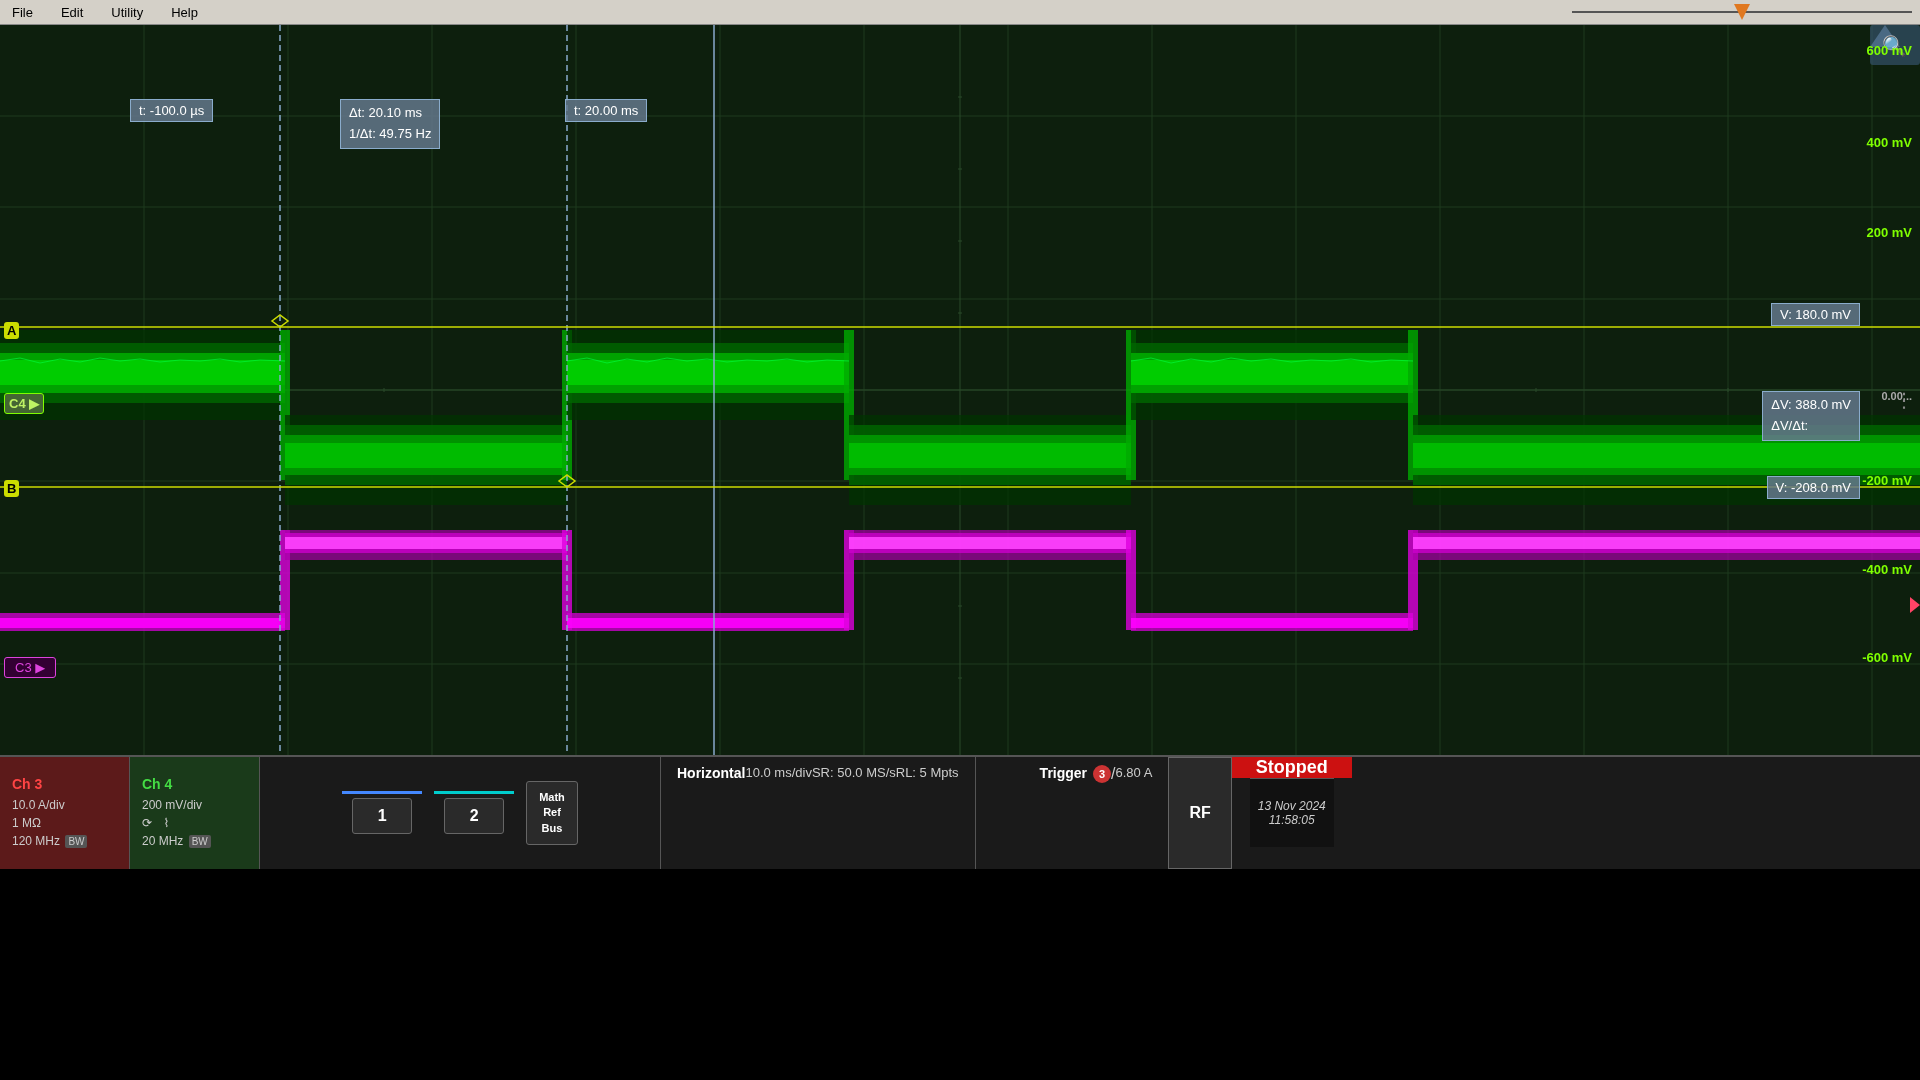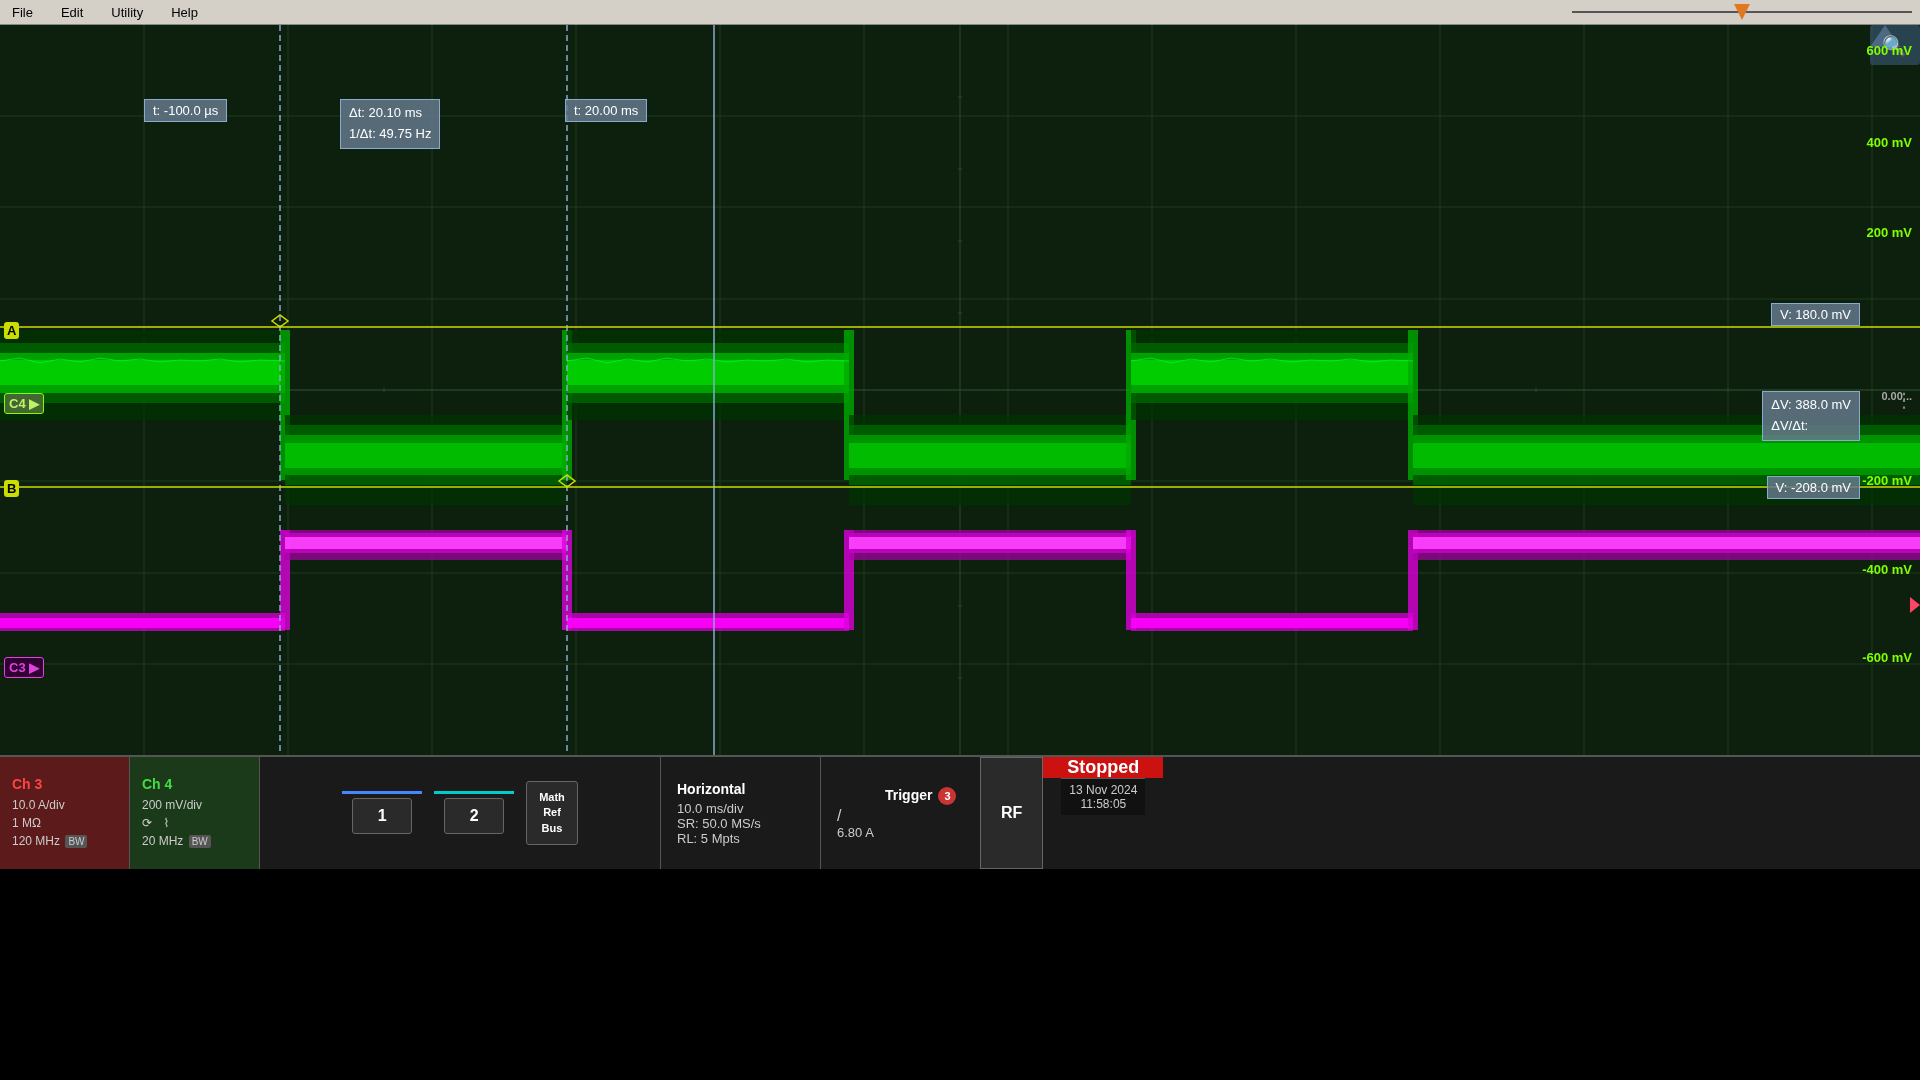--- a/index.html
+++ b/index.html
@@ -193,21 +193,21 @@
       flex-direction: column;
       align-items: center;
       justify-content: center;
     }
 
     
     .info-panel {
       padding: 8px 16px;
       border-left: 1px solid #555;
       display: flex;
-      flex-direction: column;
+      flex-direction: row;
       justify-content: center;
       min-width: 160px;
     }
 
     .info-title {
       font-size: 14px;
       font-weight: bold;
       color: #fff;
       margin-bottom: 4px;
     }
@@ -443,23 +443,23 @@
   <div class="volt-label" style="top: 448px;">-200 mV</div>
   <div class="volt-label" style="top: 537px;">-400 mV</div>
   <div class="volt-label" style="top: 625px;">-600 mV</div>
 
   <div class="ch-marker" style="top: 297px; color: #000; background: #ccdd00; left: 4px;">A</div>
 
   <div class="ch-marker" style="top: 455px; color: #000; background: #ccdd00; left: 4px;">B</div>
 
   <div style="position:absolute; left:4px; top: 368px; background:#446633; color:#bef264; font-size:13px; font-weight:bold; padding:2px 4px; border-radius:3px; border:1px solid #7fff00;">C4 ▶</div>
 
-  <div style="position:absolute; left:4px; top: 632px; background:#330033; color:#dd44dd; font-size:13px; font-weight:bold; padding:2px 4px; border-radius:3px; border:1px solid #dd44dd;">C3 ▶</div>
-
-  <div class="readout-box" style="left: 144px; top: 74px;">t:   -100.0 µs</div>
+  <div style="position:absolute; left:4px; top: 632px; background:#330033; color:#dd44dd; font-size:13px; font-weight:normal; padding:2px 10px; border-radius:3px; border:1px solid #dd44dd;">C3 ▶</div>
+
+  <div class="readout-box" style="left: 130px; top: 74px;">t:   -100.0 µs</div>
   <div class="readout-box" style="left: 340px; top: 74px; line-height: 1.6;">
     <div>Δt:    20.10 ms</div>
     <div>1/Δt:  49.75 Hz</div>
   </div>
   <div class="readout-box" style="left: 565px; top: 74px;">t:   20.00 ms</div>
 
   <div class="v-readout" style="right: 60px; top: 278px;">V:   180.0 mV</div>
   <div class="v-readout" style="right: 60px; top: 451px;">V:   -208.0 mV</div>
   <div class="v-readout" style="right: 60px; top: 366px; line-height: 1.6;">
     <div>ΔV:      388.0 mV</div>
@@ -528,18 +528,18 @@
       <span>/</span>
     </div>
     <div class="info-value">6.80 A</div>
   </div>
 
 
   <button class="rf-btn">RF</button>
 
   <div style="display:flex; flex-direction:column; align-items:center;">
     <button class="stopped-btn">Stopped</button>
-    <div style="background:#111; text-align:center; padding:4px 8px; font-size:12px; color:#ccc; border-top:1px solid #555;">
+    <div style="background:#111; text-align:center; padding:20px 8px; font-size:12px; color:#ccc; border-top:1px solid #555;font-style:italic;">
       <div>13 Nov 2024</div>
       <div>11:58:05</div>
     </div>
   </div>
 </div>
 
 </body></html>

